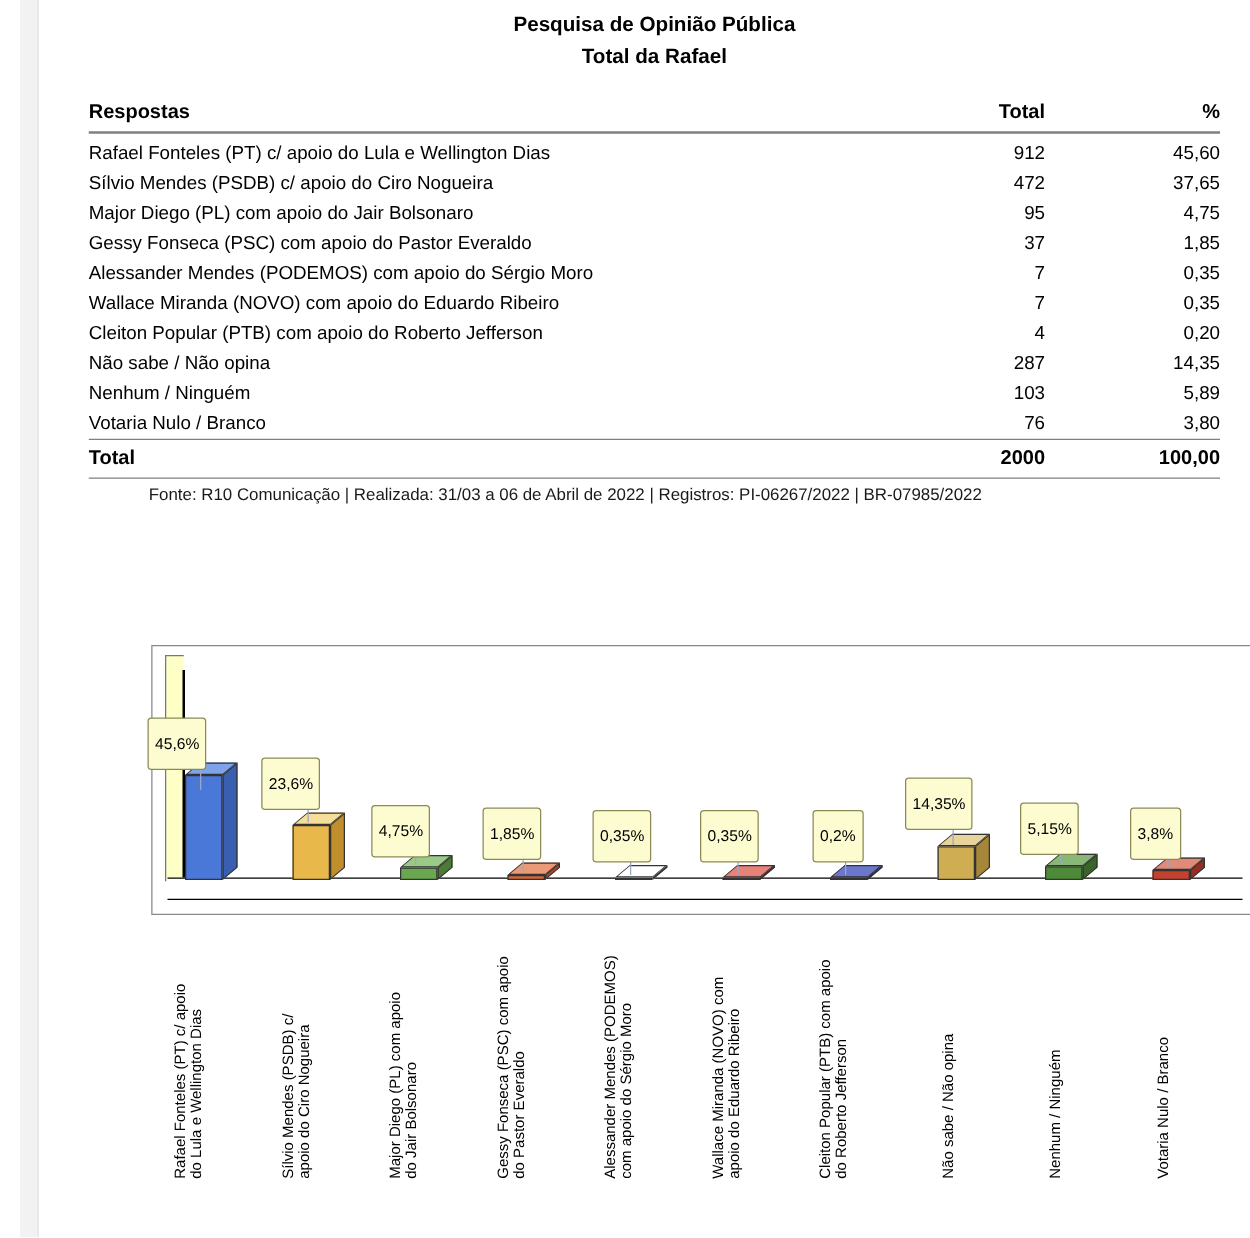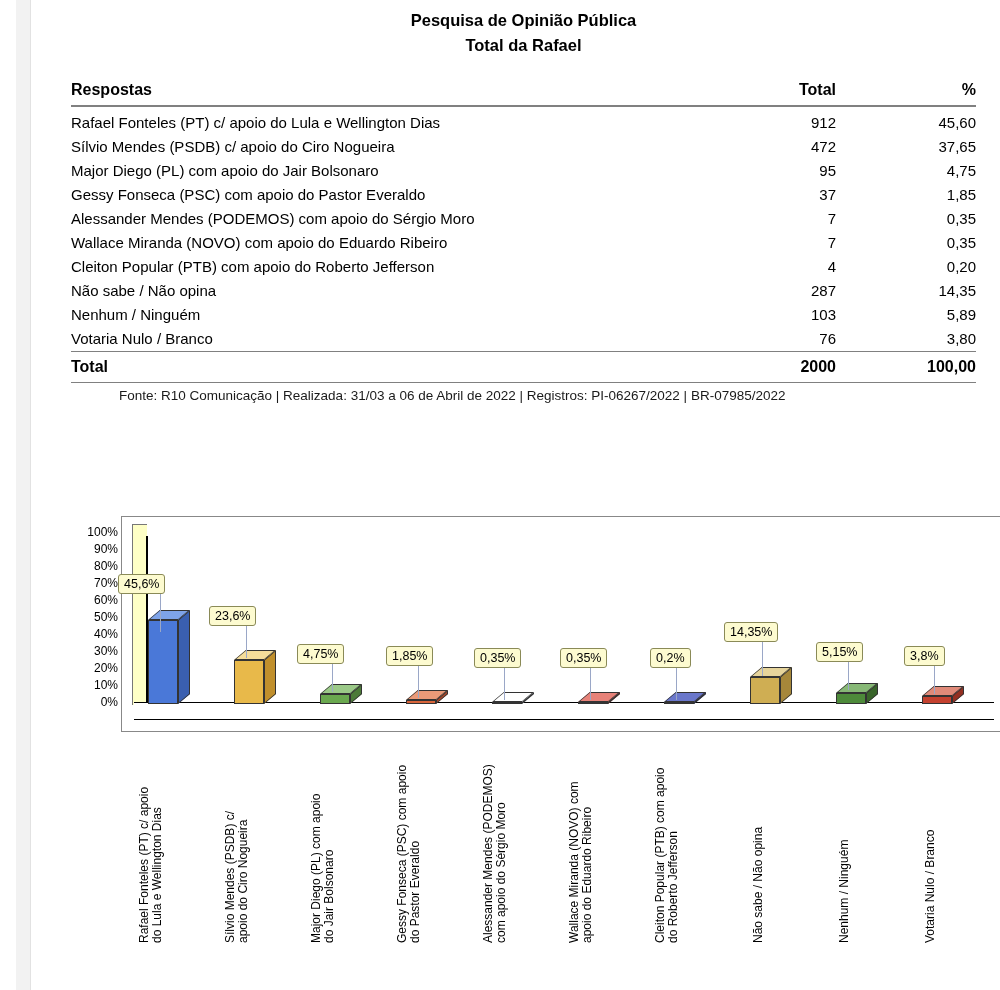--- a/index.html
+++ b/index.html
@@ -194,21 +194,21 @@
     box-sizing: border-box;
     transform: skewY(-40deg);
     transform-origin: bottom left;
   }
   .callout {
     position: absolute;
     background: #fdfbd0;
     border: 1px solid #8a8a57;
     border-radius: 3px;
     font-size: 12.5px;
-    padding: 2px 5px;
+    padding: 13px 5px;
     white-space: nowrap;
     line-height: 14px;
   }
   .leader {
     position: absolute;
     width: 1px;
     background: #9aa7c7;
   }
 
   .x-labels {
@@ -308,33 +308,20 @@
             <td class="c-total">2000</td>
             <td class="c-pct">100,00</td>
           </tr>
         </tbody>
       </table>
       <div class="source">Fonte: R10 Comunicação | Realizada: 31/03 a 06 de Abril de 2022 | Registros: PI-06267/2022 | BR-07985/2022</div>
     </div>
 
     <div class="chart-area">
 
-      <div class="y-axis-labels">
-        <span style="top:10px;">100%</span>
-        <span style="top:27px;">90%</span>
-        <span style="top:44px;">80%</span>
-        <span style="top:61px;">70%</span>
-        <span style="top:78px;">60%</span>
-        <span style="top:95px;">50%</span>
-        <span style="top:112px;">40%</span>
-        <span style="top:129px;">30%</span>
-        <span style="top:146px;">20%</span>
-        <span style="top:163px;">10%</span>
-        <span style="top:180px;">0%</span>
-      </div>
 
       <div class="plot-box"></div>
 
       <div class="left-wall"></div>
       <div class="left-wall-front"></div>
       <div class="floor"></div>
 
       <div class="bars">
 
         <div class="bar" style="left:72px;">

